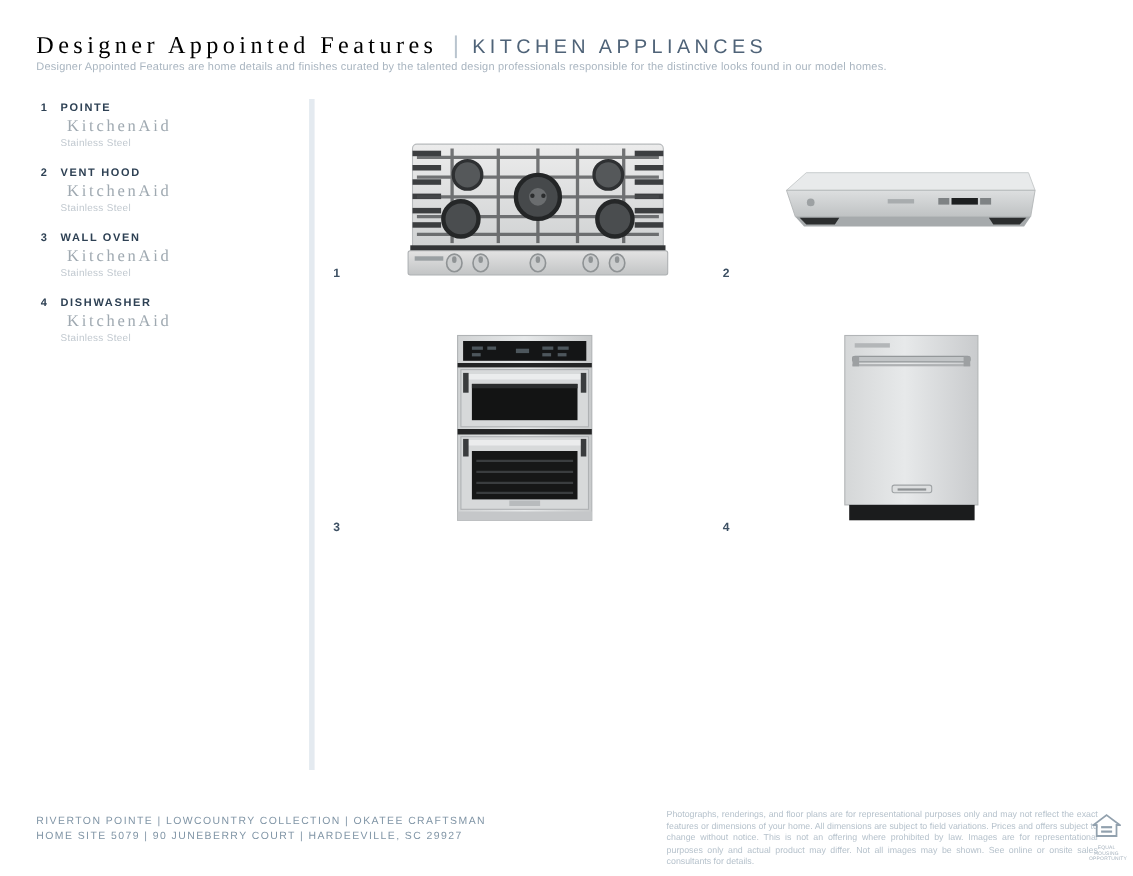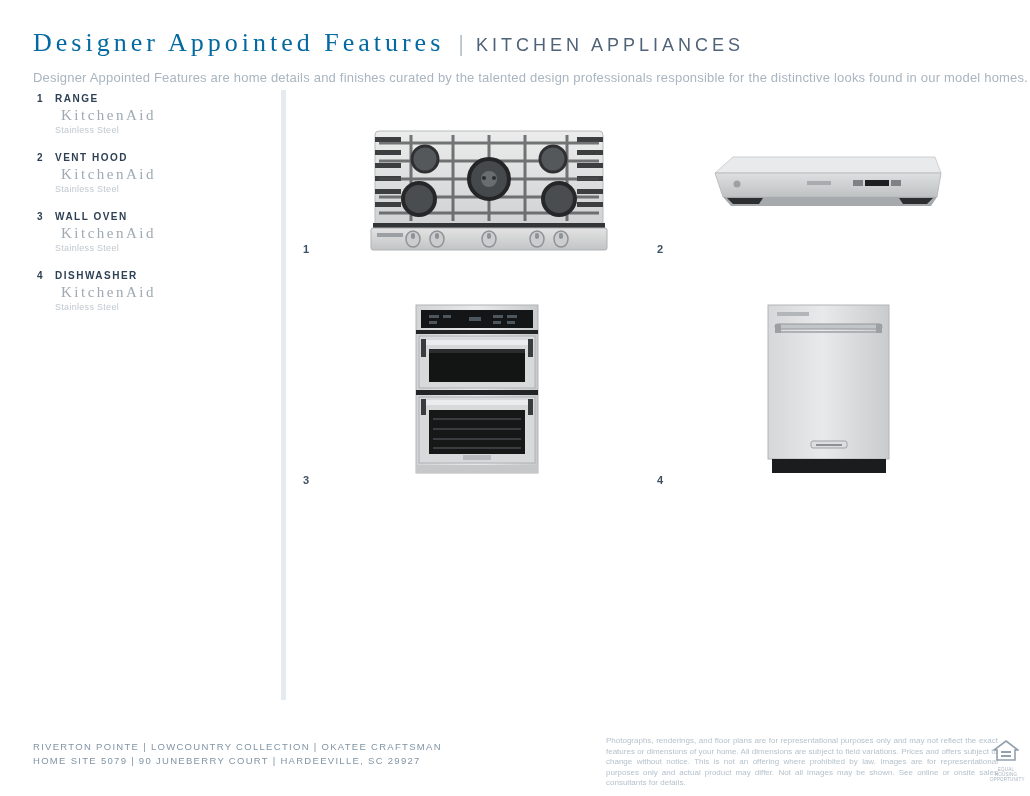--- a/index.html
+++ b/index.html
@@ -11,31 +11,31 @@
     background: #ffffff;
     font-family: "Liberation Sans", sans-serif;
     overflow: hidden;
   }
 
   
   .header { position: absolute; left: 33px; top: 28px; }
   .title-line { display: flex; align-items: baseline; white-space: nowrap; }
   .title-main {
     font-family: "Liberation Serif", serif;
-    font-size: 26px; letter-spacing: 4px;
-    color: #0369a1; font-weight: 400;
+    font-size: 22px; letter-spacing: 4px;
+    color: #000000; font-weight: 400;
   }
   .title-sep { font-size: 22px; color: #b9c4ce; margin: 0 12px 0 14px; font-weight: 300; }
   .title-section {
     font-size: 18px; letter-spacing: 4px;
     color: #4f6378; font-weight: 400;
   }
   .subtitle {
-    margin-top: 12px;
-    font-size: 13px; color: #a9b5c0; letter-spacing: 0.2px;
+    margin-top: 2px;
+    font-size: 10px; color: #a9b5c0; letter-spacing: 0.2px;
   }
 
   
   .feature-list { position: absolute; left: 37px; top: 93px; width: 220px; }
   .feature-item { margin-bottom: 17px; }
   .feature-head { display: flex; }
   .feature-num {
     width: 18px; font-size: 10px; font-weight: bold; color: #2e4154;
   }
   .feature-name {
@@ -106,21 +106,21 @@
       <span class="title-section">KITCHEN APPLIANCES</span>
     </div>
     <div class="subtitle">Designer Appointed Features are home details and finishes curated by the talented design professionals responsible for the distinctive looks found in our model homes.</div>
   </div>
 
   <div class="feature-list">
 
     <div class="feature-item">
       <div class="feature-head">
         <span class="feature-num">1</span>
-        <span class="feature-name">RANGE</span>
+        <span class="feature-name">POINTE</span>
       </div>
       <div class="feature-brand">KitchenAid</div>
       <div class="feature-finish">Stainless Steel</div>
     </div>
 
     <div class="feature-item">
       <div class="feature-head">
         <span class="feature-num">2</span>
         <span class="feature-name">VENT HOOD</span>
       </div>

